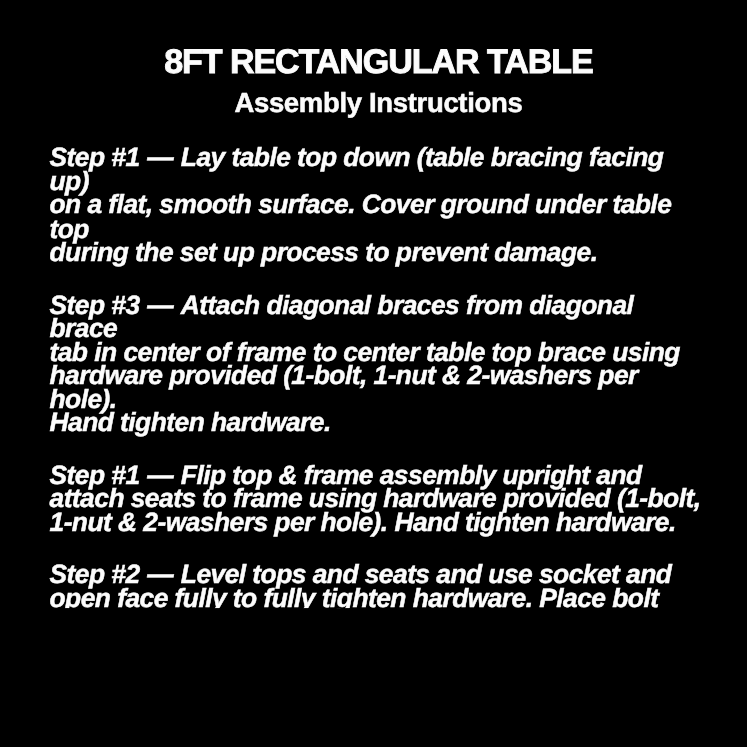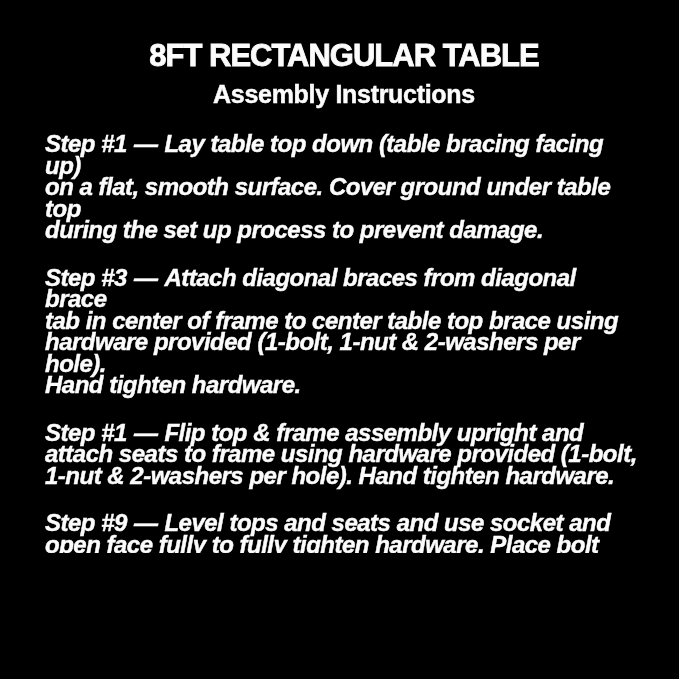--- a/index.html
+++ b/index.html
@@ -71,17 +71,17 @@
 
     <p class="step"><span class="step-label">Step #3</span><span class="step-sep">—</span><span class="step-text">Attach diagonal braces from diagonal brace
 tab in center of frame to center table top brace using
 hardware provided (1-bolt, 1-nut &amp; 2-washers per hole).
 Hand tighten hardware.</span></p>
 
     <p class="step"><span class="step-label">Step #1</span><span class="step-sep">—</span><span class="step-text">Flip top &amp; frame assembly upright and
 attach seats to frame using hardware provided (1-bolt,
 1-nut &amp; 2-washers per hole). Hand tighten hardware.</span></p>
 
-    <p class="step"><span class="step-label">Step #9</span><span class="step-sep">—</span><span class="step-text">Level tops and seats and use socket and
+    <p class="step"><span class="step-label">Step #2</span><span class="step-sep">—</span><span class="step-text">Level tops and seats and use socket and
 open face fully to fully tighten hardware. Place bolt
 end caps on bolt ends.</span></p>
   </div>
 </div>
 
 </body></html>

